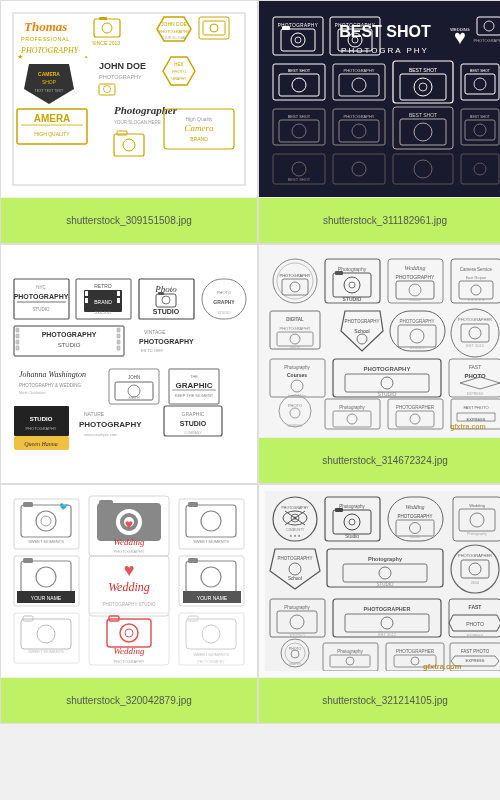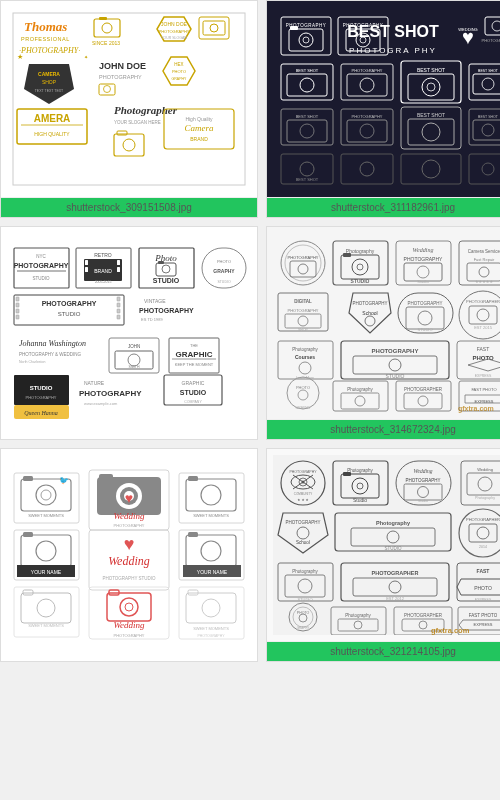--- a/index.html
+++ b/index.html
@@ -8,21 +8,21 @@
       min-height: 800px;
       background: #f0f0f0;
       font-family: Arial, sans-serif;
       font-size: 12px;
       color: #333;
     }
 
     .grid-container {
       display: grid;
       grid-template-columns: 1fr 1fr;
-      gap: 8px;
+      gap: 0;
       width: 408px;
     }
 
     .cell {
       background: #fff;
       border: 1px solid #ddd;
       display: flex;
       flex-direction: column;
       align-items: center;
       padding: 0;
@@ -36,23 +36,23 @@
       justify-content: center;
       overflow: hidden;
       position: relative;
     }
 
     .filename {
       width: 100%;
       text-align: center;
       font-size: 10px;
       color: #555;
-      padding: 4px 2px;
+      padding: 17px 2px;
       border-top: 1px solid #eee;
-      background: #22c55e;
+      background: #bef264;
     }
 
     
     .img1 {
       background: #fff;
       width: 100%;
       height: 180px;
       position: relative;
       display: flex;
       flex-wrap: wrap;
@@ -543,20 +543,21 @@
         <text x="120" y="172" font-family="Arial" font-size="4" fill="#aaa" text-anchor="middle">PHOTOGRAPHY</text>
 
         <rect x="170" y="122" width="65" height="52" rx="2" fill="none" stroke="#ddd" stroke-width="0.8"></rect>
         <rect x="177" y="128" width="50" height="30" rx="3" fill="none" stroke="#ccc" stroke-width="1"></rect>
         <circle cx="202" cy="143" r="9" fill="none" stroke="#ccc" stroke-width="1"></circle>
         <rect x="179" y="125" width="10" height="5" rx="1.5" fill="none" stroke="#ccc" stroke-width="1"></rect>
         <text x="202" y="165" font-family="Arial" font-size="4" fill="#bbb" text-anchor="middle">SWEET MOMENTS</text>
         <text x="202" y="172" font-family="Arial" font-size="3.5" fill="#ccc" text-anchor="middle">PHOTOGRAPHY</text>
       </svg>
     </div>
+    <div class="filename">shutterstock_320042879.jpg</div>
   </div>
 
   <div class="cell">
     <div class="image-area img6">
       <svg width="240" height="180" viewBox="0 0 240 180" xmlns="http://www.w3.org/2000/svg">
         <rect width="240" height="180" fill="#f2f2f2"></rect>
 
         <circle cx="30" cy="28" r="22" fill="none" stroke="#555" stroke-width="1.2"></circle>
         <text x="30" y="18" font-family="Arial" font-size="3.5" fill="#666" text-anchor="middle">PHOTOGRAPHY</text>
 

